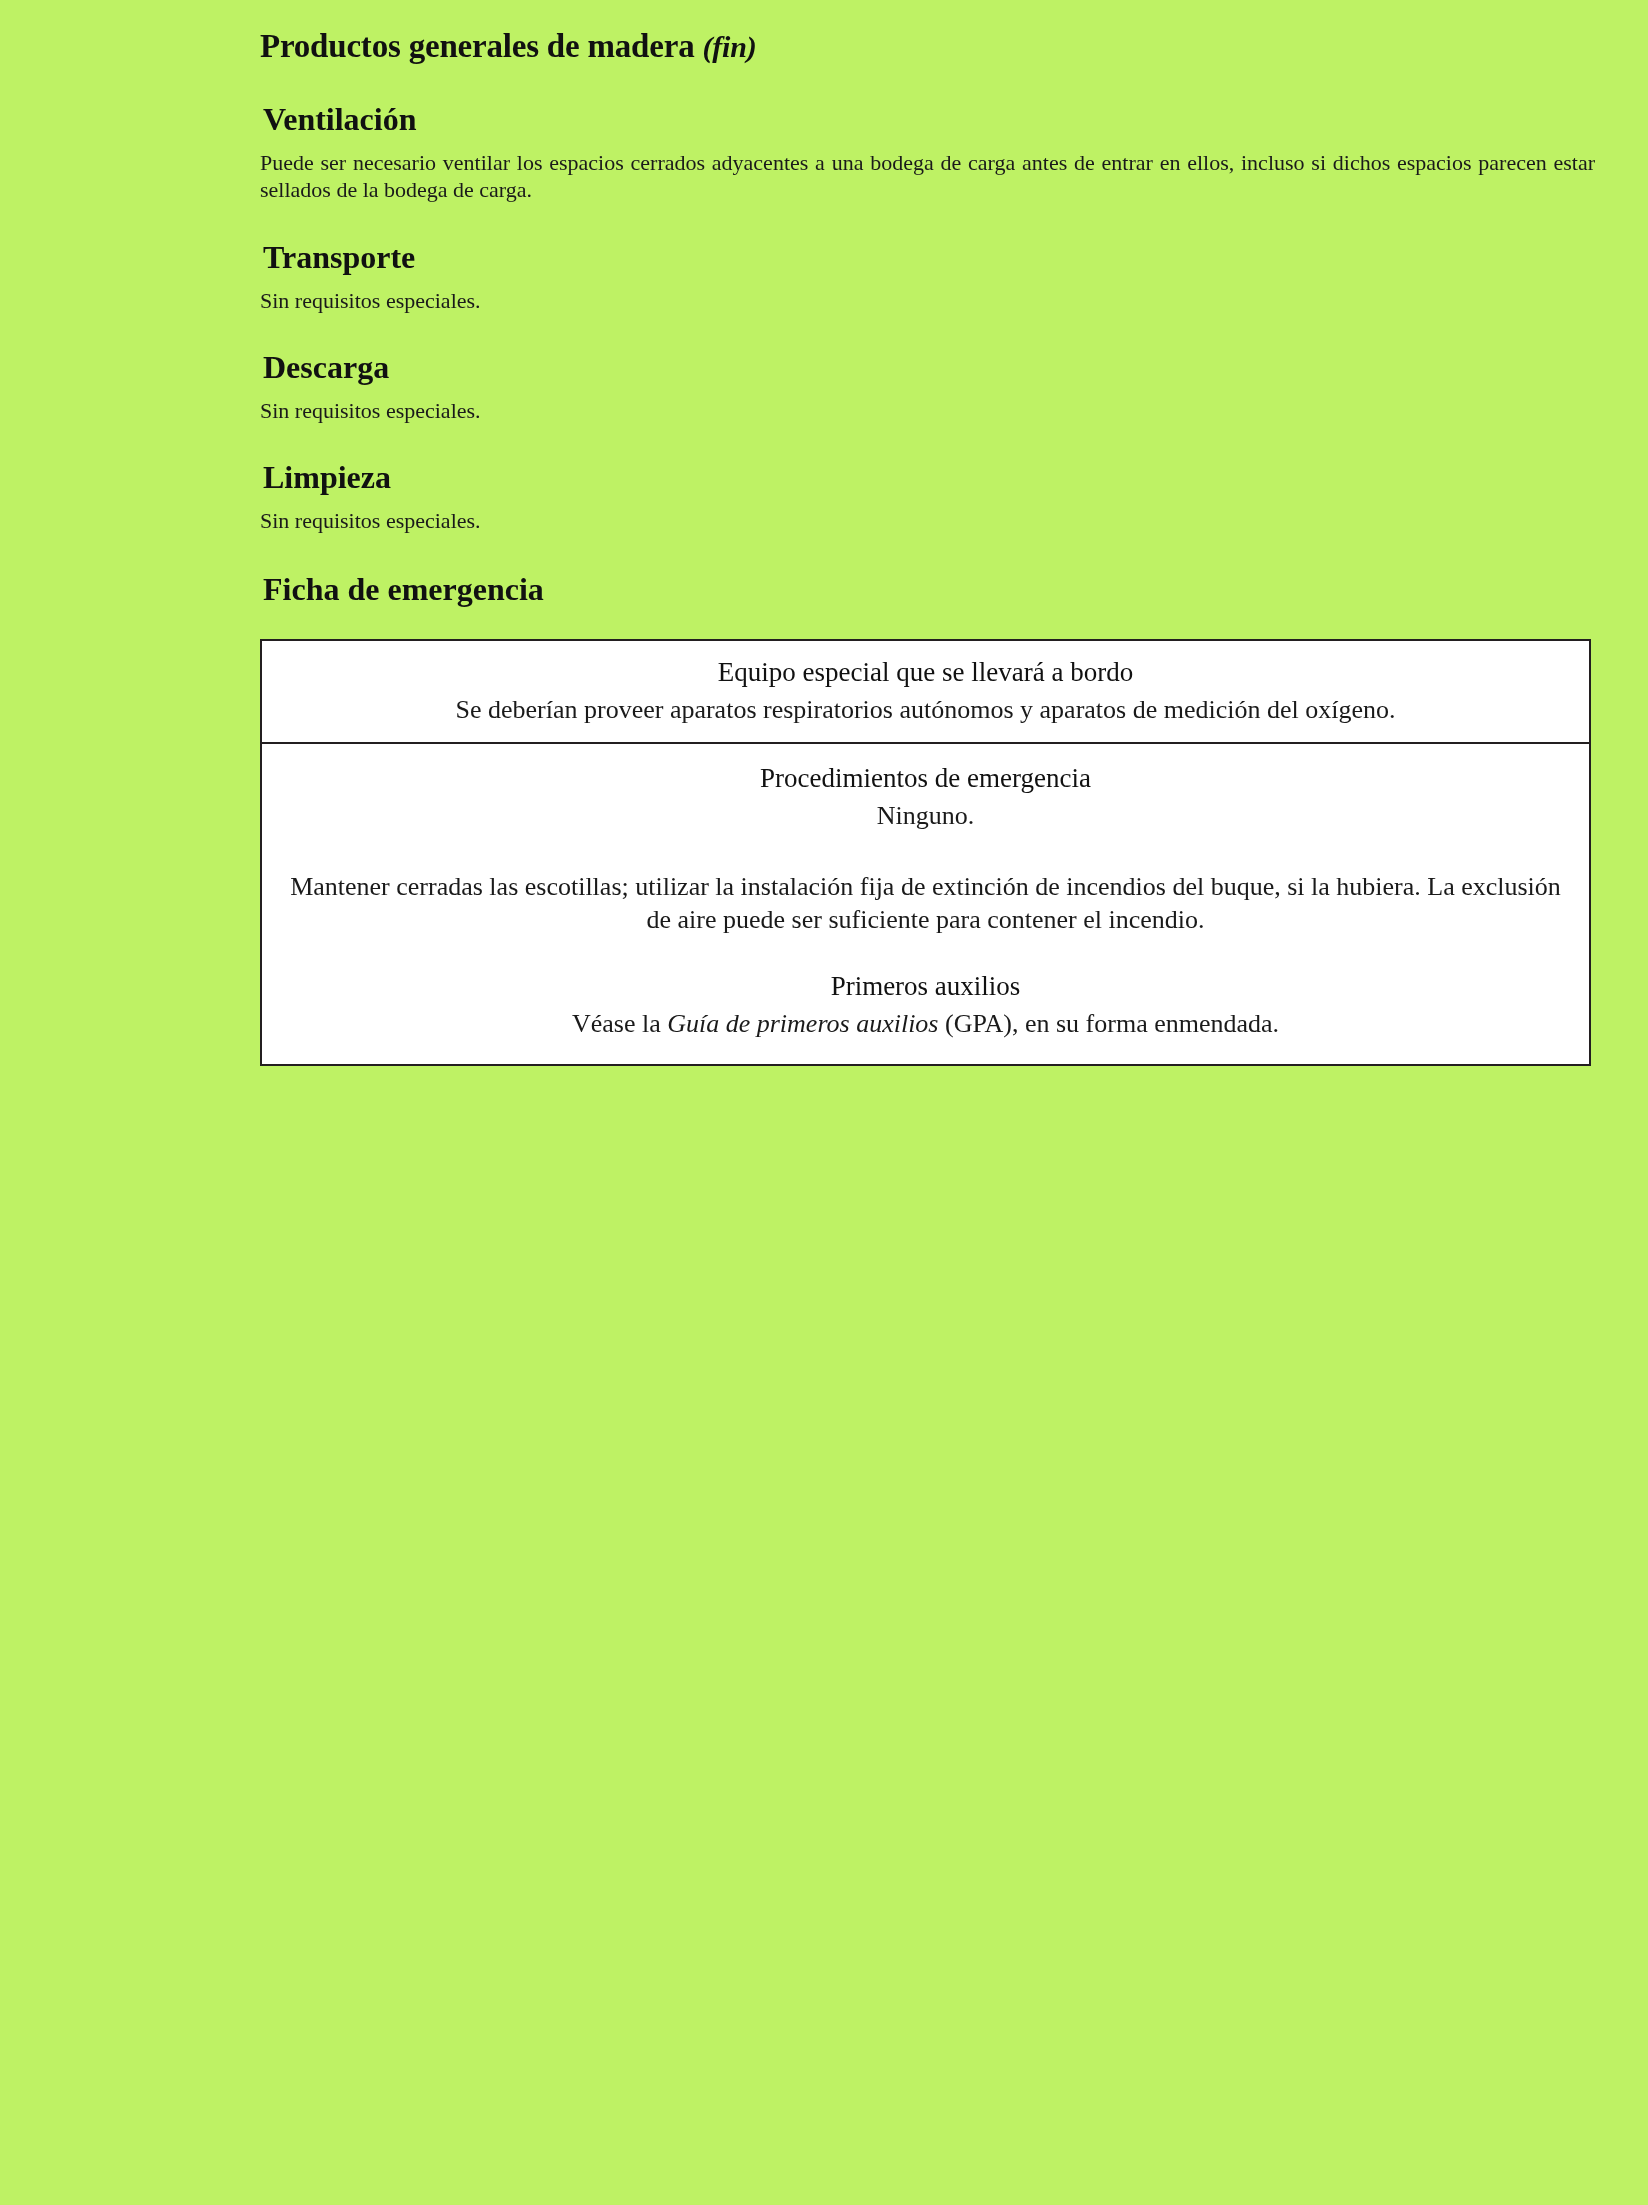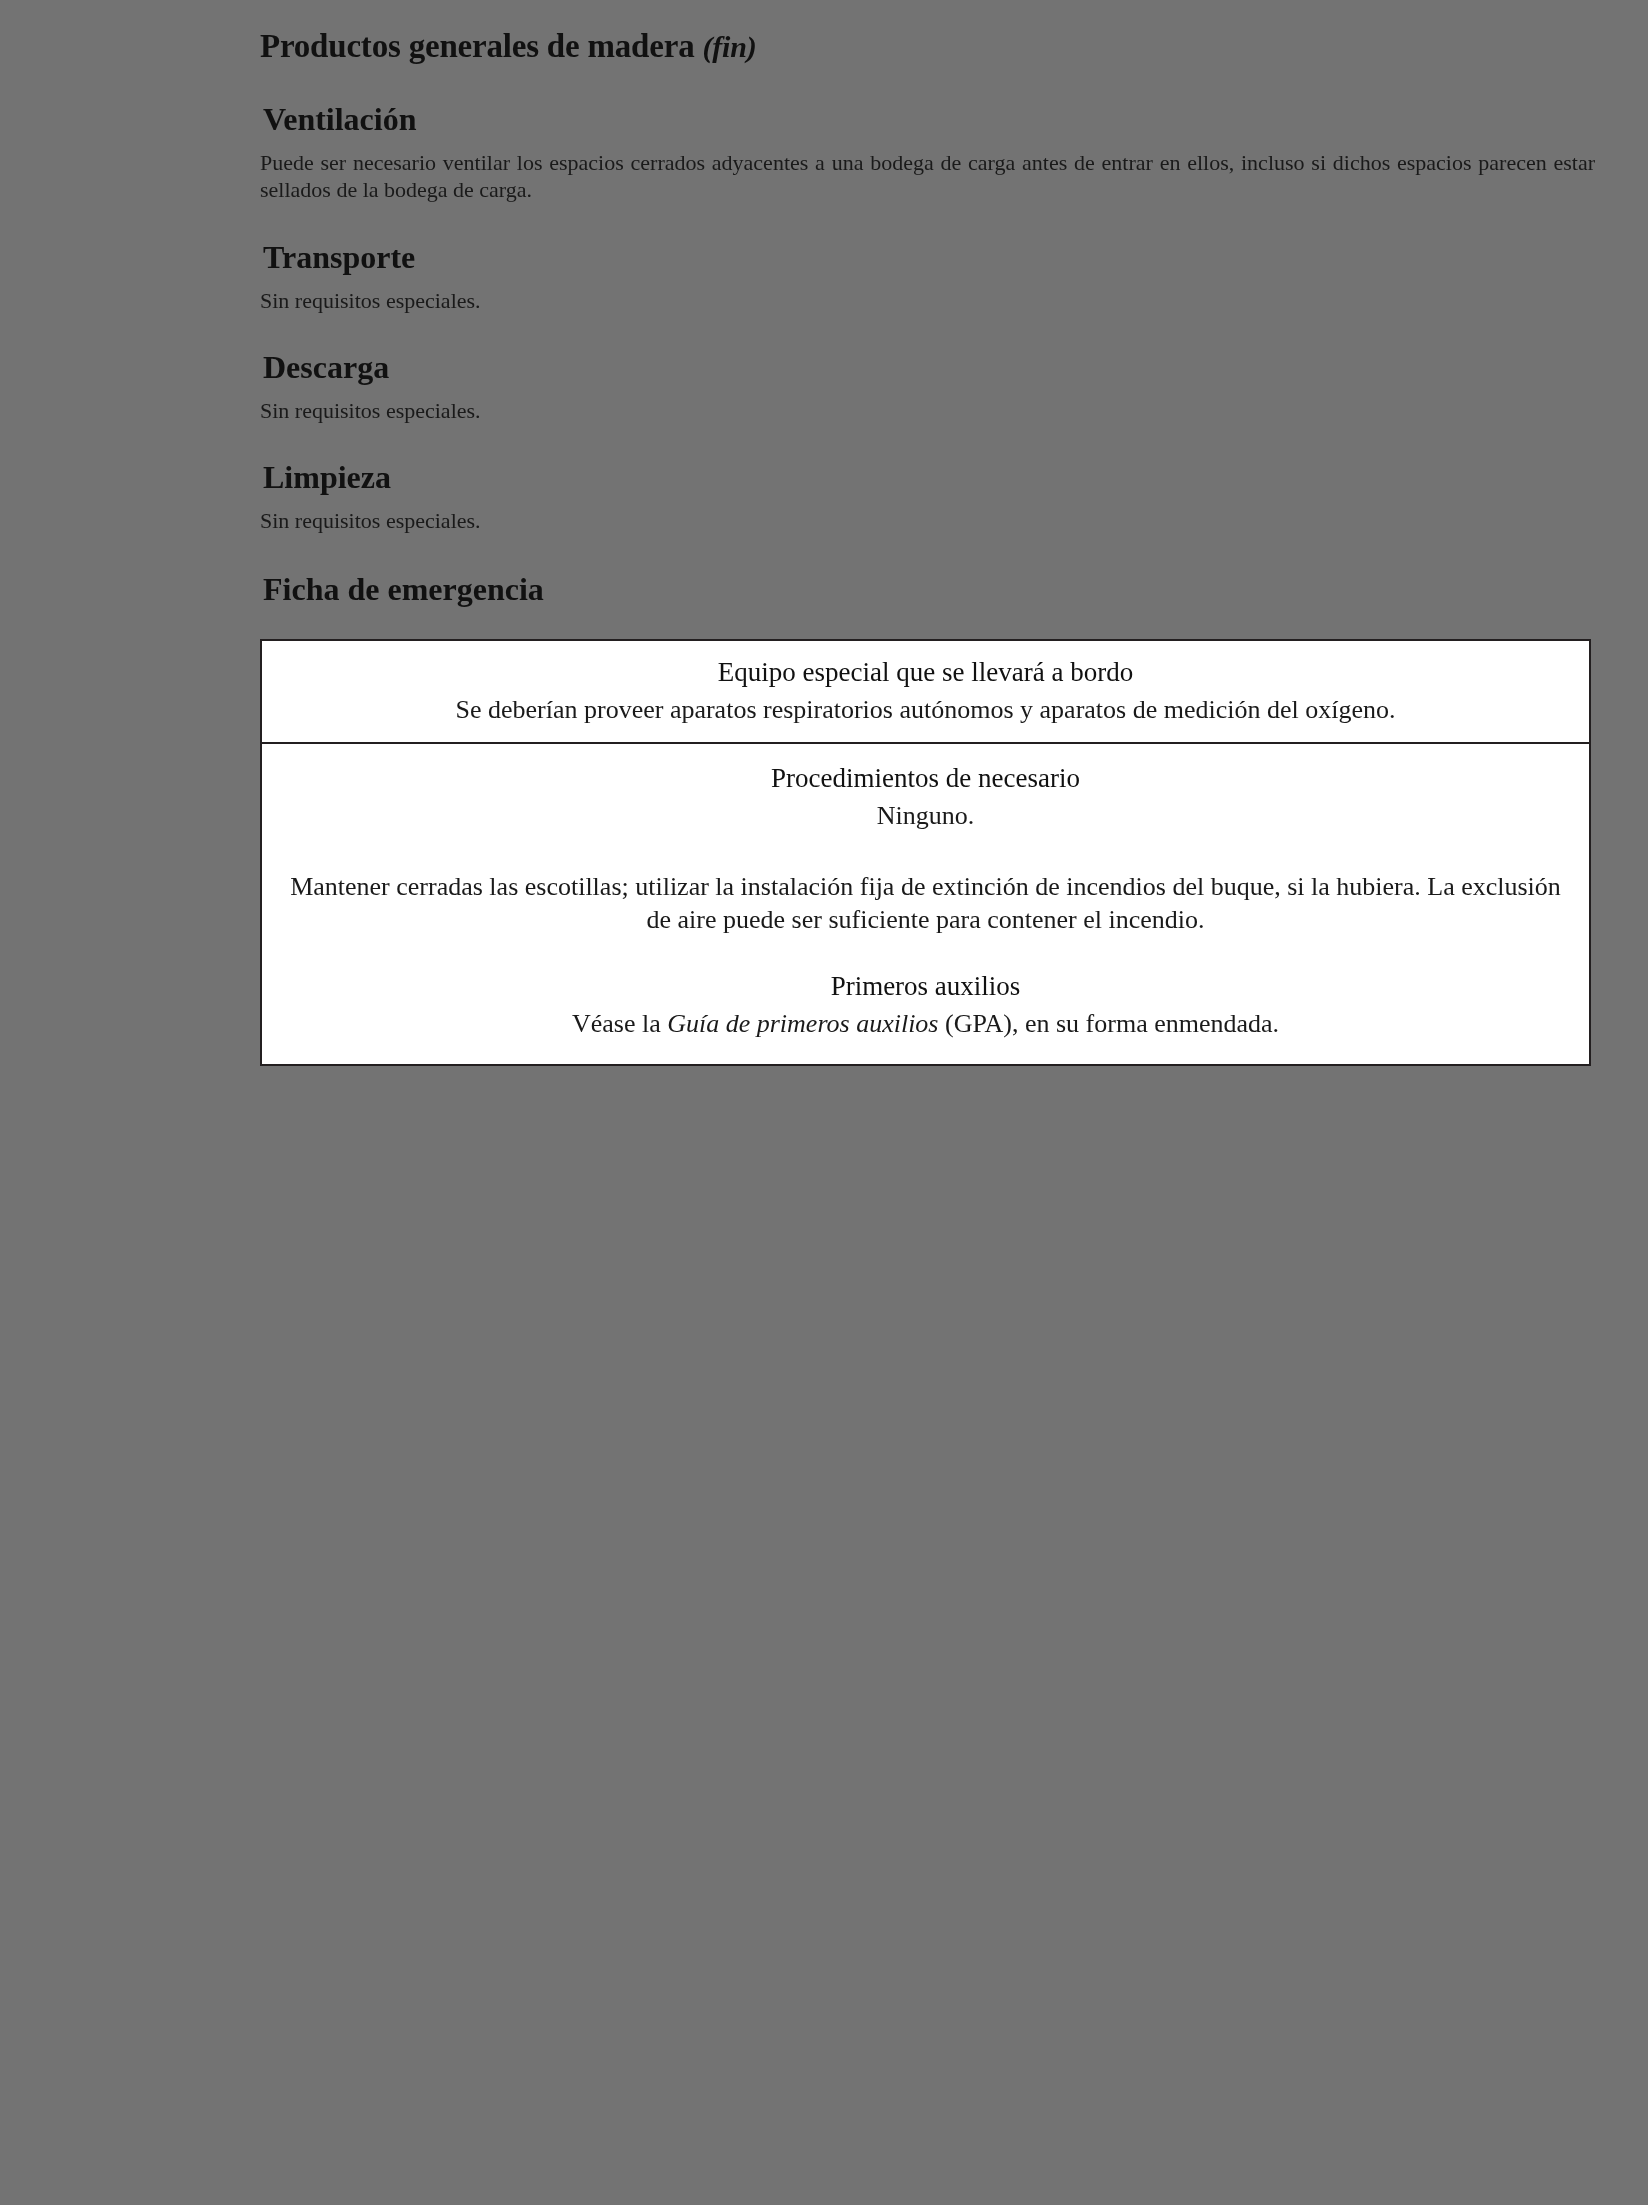--- a/index.html
+++ b/index.html
@@ -15,21 +15,21 @@
     color: #1a1a1a;
     -webkit-font-smoothing: antialiased;
   }
 
   .page {
     position: absolute;
     left: 0;
     top: 0;
     width: 1648px;
     height: 2205px;
-    background: #737373;
+    background: #bef264;
     overflow: hidden;
   }
 
   
   .content {
     position: absolute;
     left: 260px;
     top: 0;
     width: 1335px;
   }
@@ -151,21 +151,21 @@
       <div class="etable-row erow-equipo">
         <div class="e-block">
           <div class="e-title">Equipo especial que se llevará a bordo</div>
           <div class="e-body">Se deberían proveer aparatos respiratorios autónomos y aparatos de medición del oxígeno.</div>
         </div>
       </div>
 
       <div class="etable-row erow-rest">
 
         <div class="e-block">
-          <div class="e-title">Procedimientos de necesario</div>
+          <div class="e-title">Procedimientos de emergencia</div>
           <div class="e-body">Ninguno.</div>
         </div>
 
         <div class="e-block">
           <div class="e-body">Mantener cerradas las escotillas; utilizar la instalación fija de extinción de incendios del buque, si la hubiera. La exclusión de aire puede ser suficiente para contener el incendio.</div>
         </div>
 
         <div class="e-block">
           <div class="e-title">Primeros auxilios</div>
           <div class="e-body"><span>Véase la </span><span class="ital">Guía de primeros auxilios</span><span> (GPA), en su forma enmendada.</span></div>

